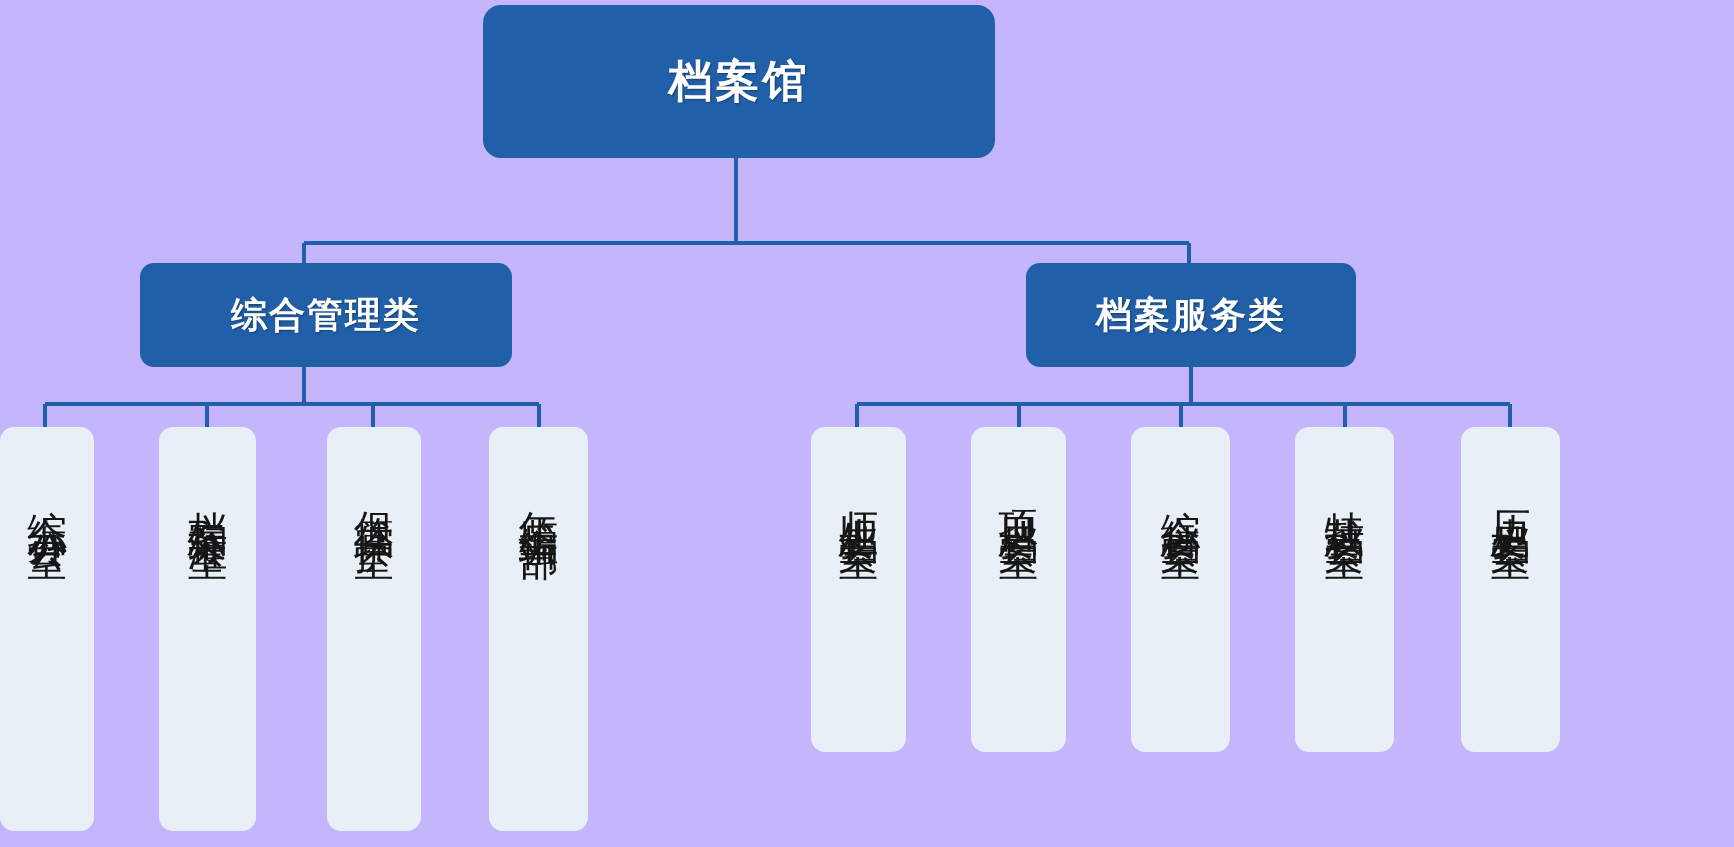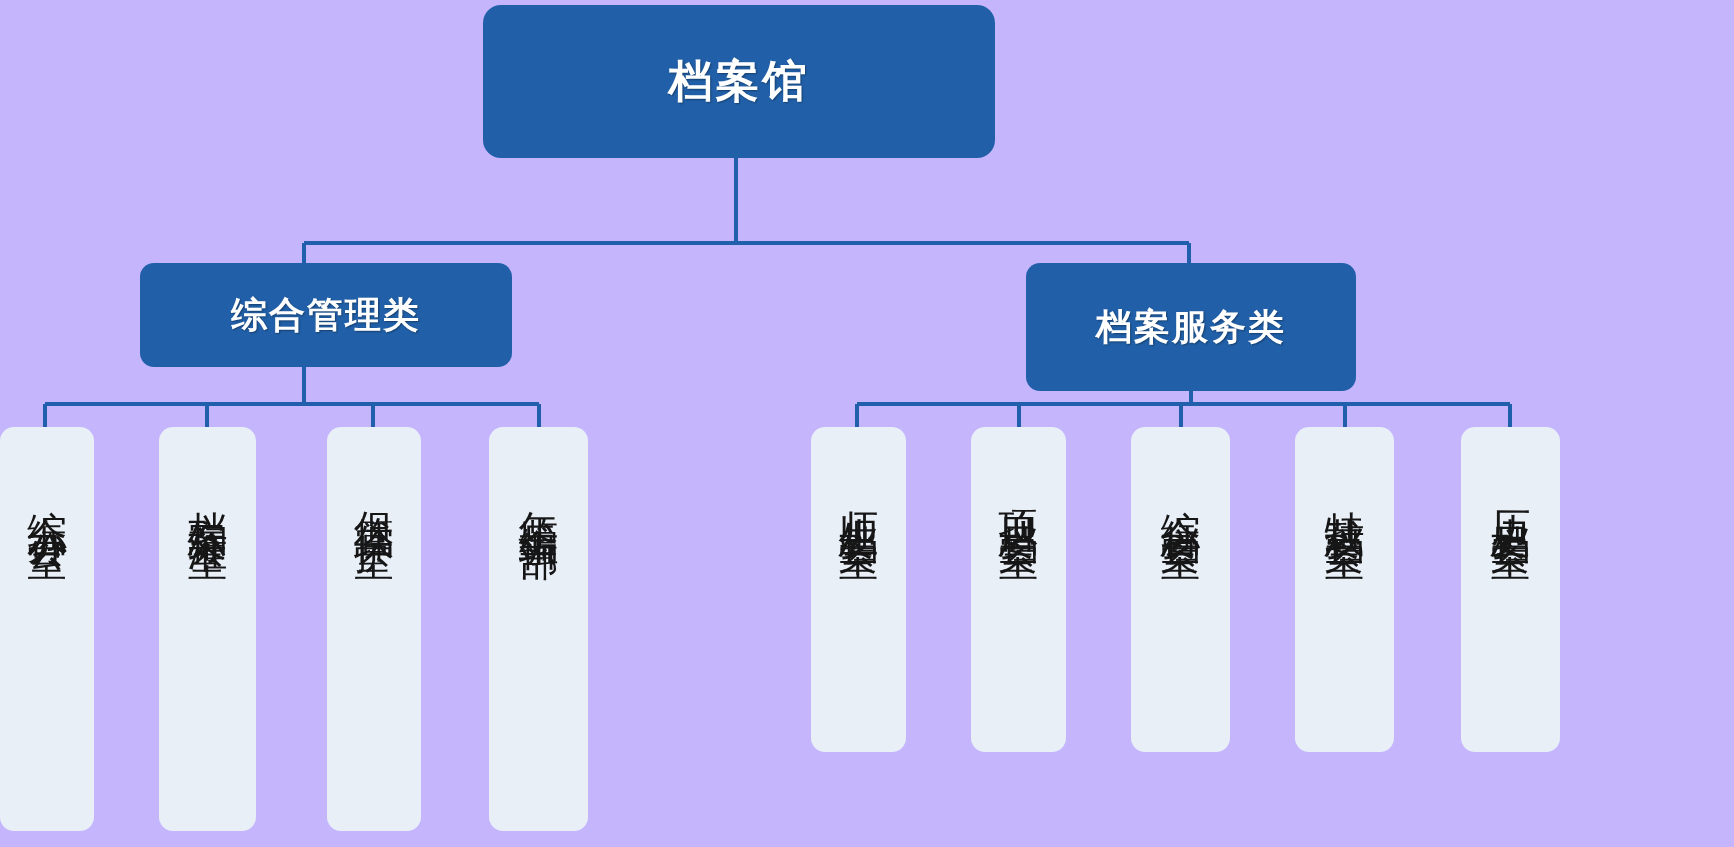--- a/index.html
+++ b/index.html
@@ -121,21 +121,21 @@
       </div>
       <div class="node node-leaf" style="left: 159px; top: 427px; width: 97px; height: 404px;">
         <span class="node-label">档案标准室</span>
       </div>
       <div class="node node-leaf" style="left: 327px; top: 427px; width: 94px; height: 404px;">
         <span class="node-label">保管保护室</span>
       </div>
       <div class="node node-leaf" style="left: 489px; top: 427px; width: 99px; height: 404px;">
         <span class="node-label">年鉴编辑部</span>
       </div>
-      <div class="node node-branch" style="left: 1026px; top: 263px; width: 330px; height: 128px;">
+      <div class="node node-branch" style="left: 1026px; top: 263px; width: 330px; height: 104px;">
         <span class="node-label">档案服务类</span>
       </div>
       <div class="node node-leaf" style="left: 811px; top: 427px; width: 95px; height: 325px;">
         <span class="node-label">师生档案室</span>
       </div>
       <div class="node node-leaf" style="left: 971px; top: 427px; width: 95px; height: 325px;">
         <span class="node-label">项目档案室</span>
       </div>
       <div class="node node-leaf" style="left: 1131px; top: 427px; width: 99px; height: 325px;">
         <span class="node-label">综合档案室</span>

